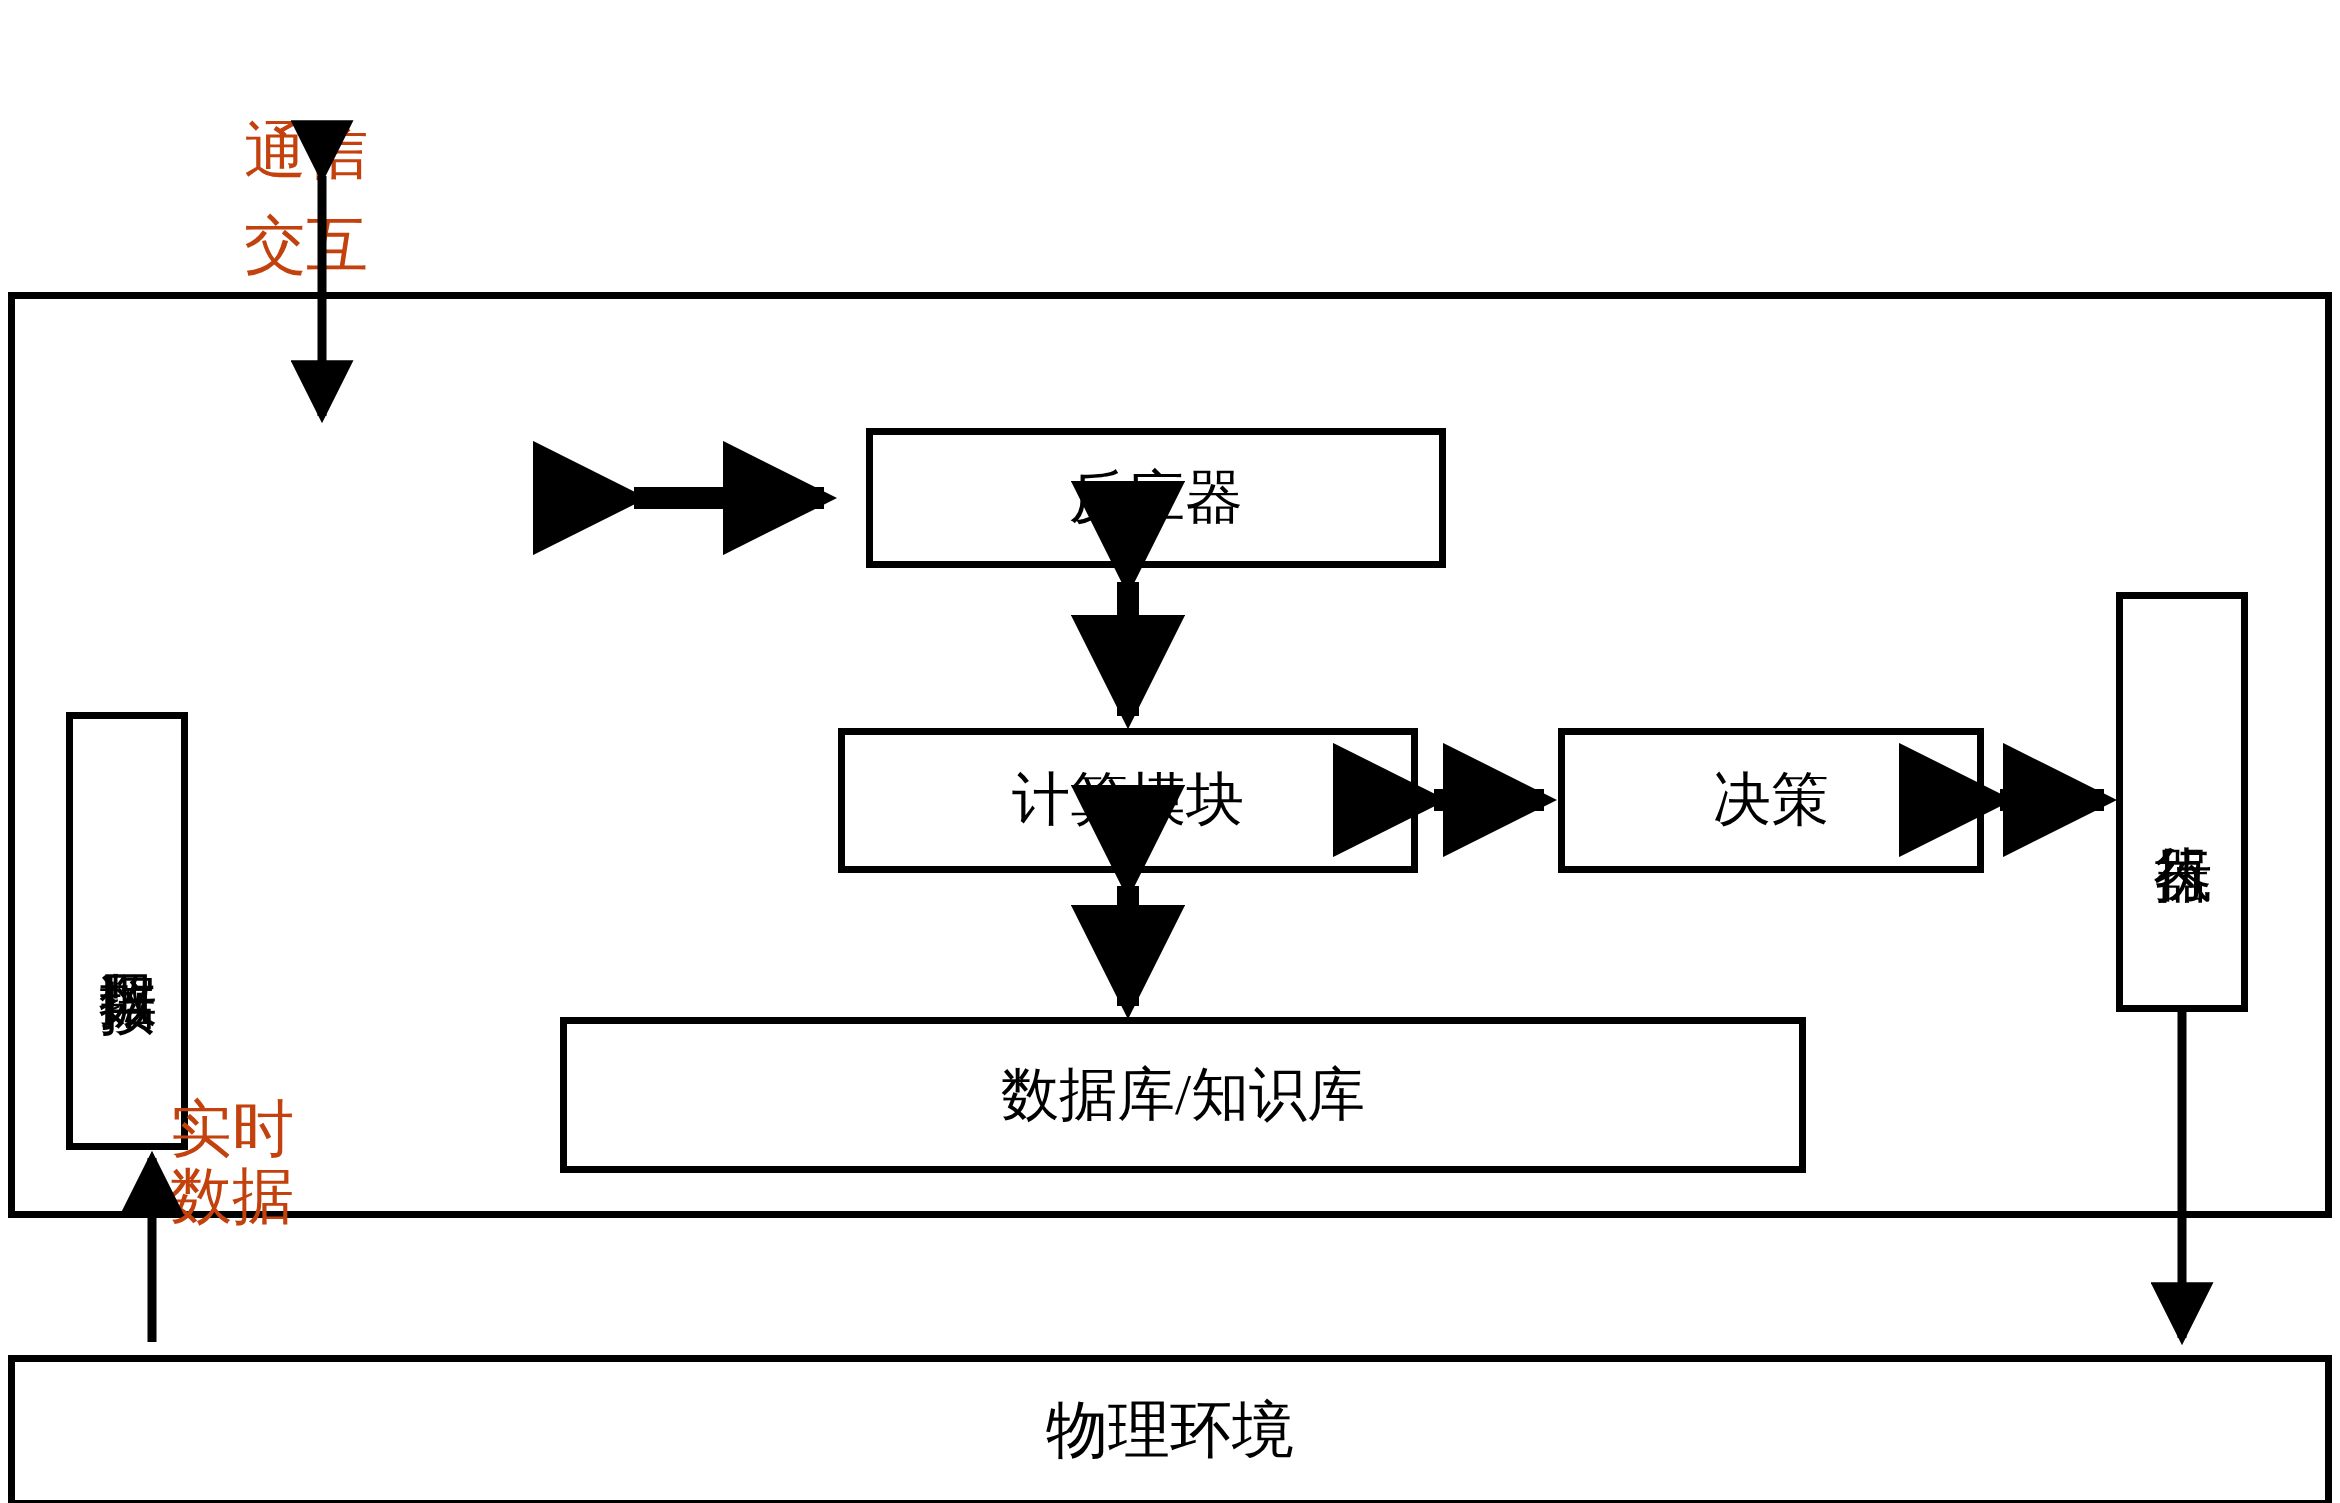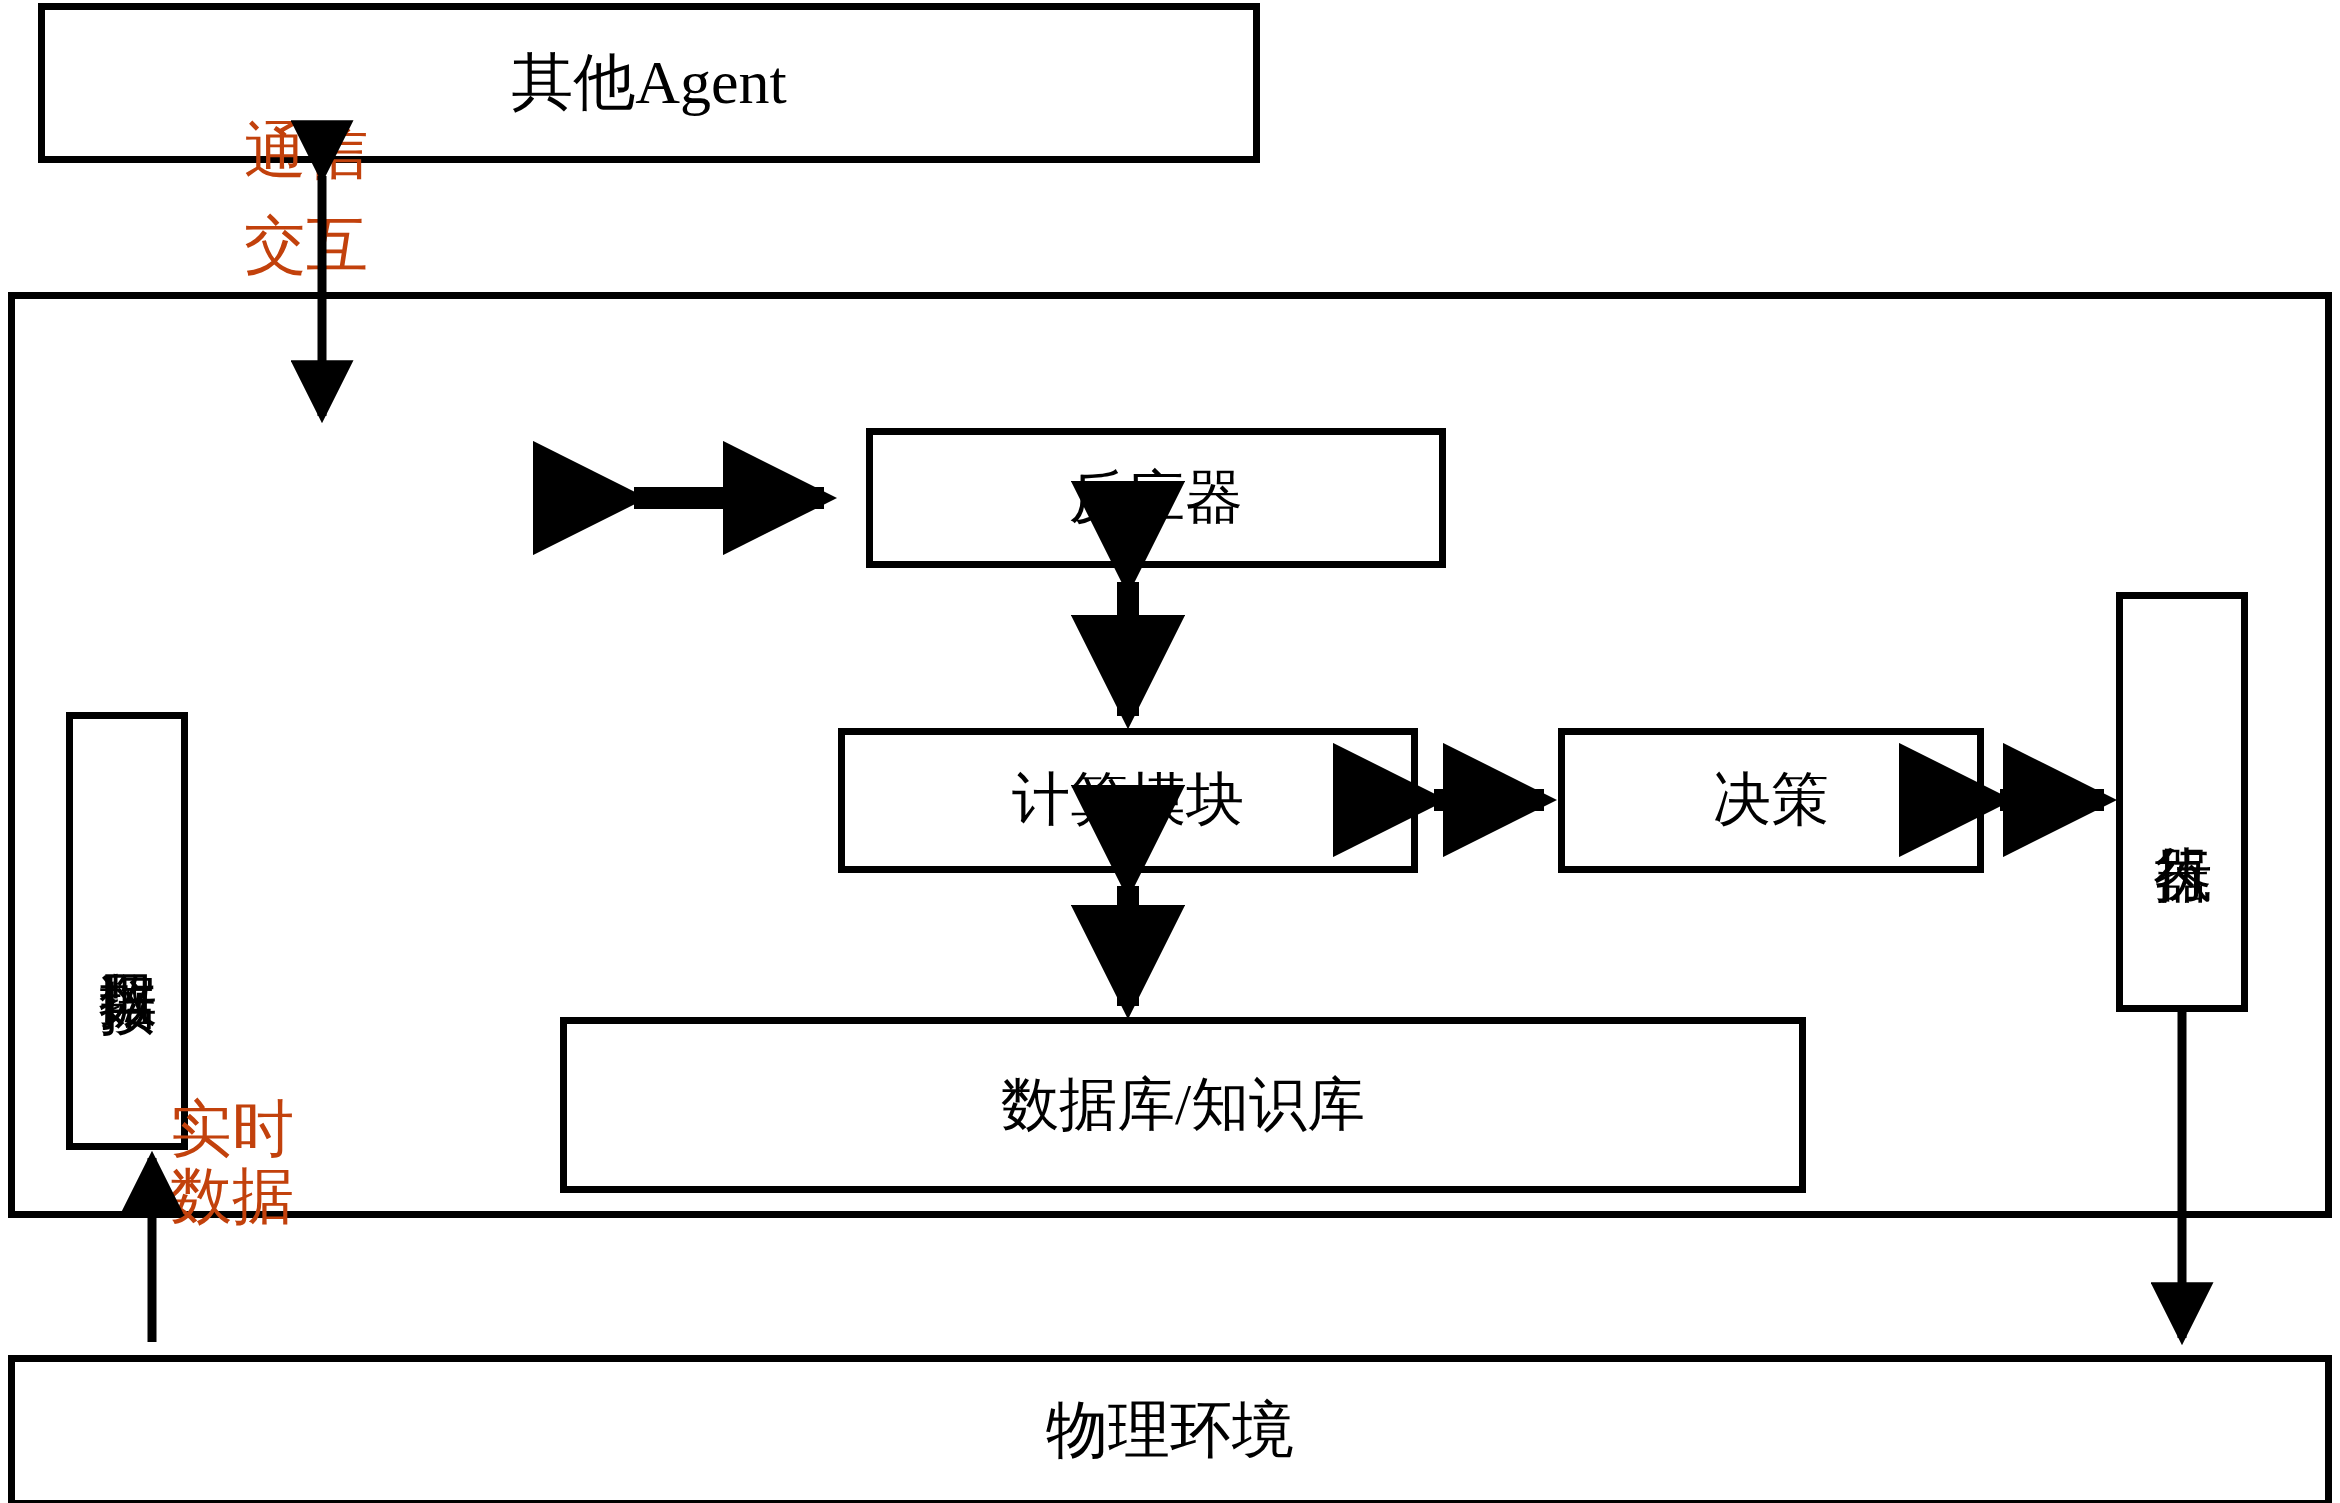--- a/index.html
+++ b/index.html
@@ -51,23 +51,20 @@
     width: 2340px;
     height: 1503px;
     pointer-events: none;
   }
 </style>
 </head>
 <body>
 
 <div id="canvas">
 
-  <div class="box" style="left:38px; top:3px; width:1222px; height:160px; font-size:62px;">
-    <span>其他Agent</span>
-  </div>
 
   <div class="box container-box" style="left:8px; top:292px; width:2324px; height:926px;"></div>
 
 
   <div class="box" style="left:838px; top:428px; width:580px; height:140px; font-size:58px;margin-left:28px;">
     <span>反应器</span>
   </div>
 
   <div class="box" style="left:838px; top:728px; width:580px; height:145px; font-size:58px;">
     <span>计算模块</span>
@@ -78,21 +75,21 @@
   </div>
 
   <div class="box" style="left:2116px; top:592px; width:132px; height:420px; font-size:58px;">
     <span class="vertical-text">执行器</span>
   </div>
 
   <div class="box" style="left:66px; top:712px; width:122px; height:438px; font-size:58px;">
     <span class="vertical-text">数据接口</span>
   </div>
 
-  <div class="box" style="left:560px; top:1017px; width:1246px; height:176px; font-size:58px;">
+  <div class="box" style="left:560px; top:1017px; width:1246px; height:156px; font-size:58px;">
     <span>数据库/知识库</span>
   </div>
 
   <div class="box" style="left:8px; top:1345px; width:2324px; height:152px; font-size:62px;margin-top:10px;">
     <span>物理环境</span>
   </div>
 
   <div class="label" style="left:244px; top:120px; font-size:62px;">通信</div>
 
   <div class="label" style="left:244px; top:214px; font-size:62px;">交互</div>

